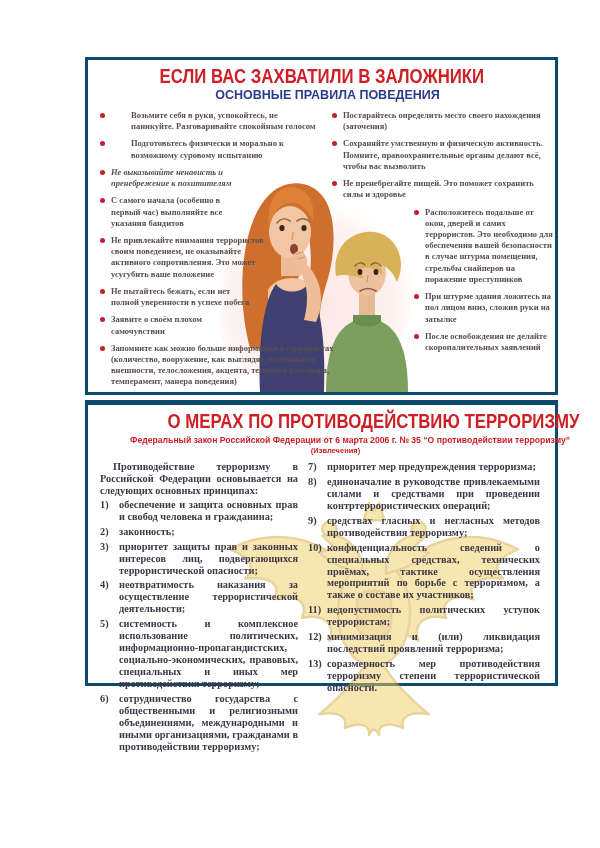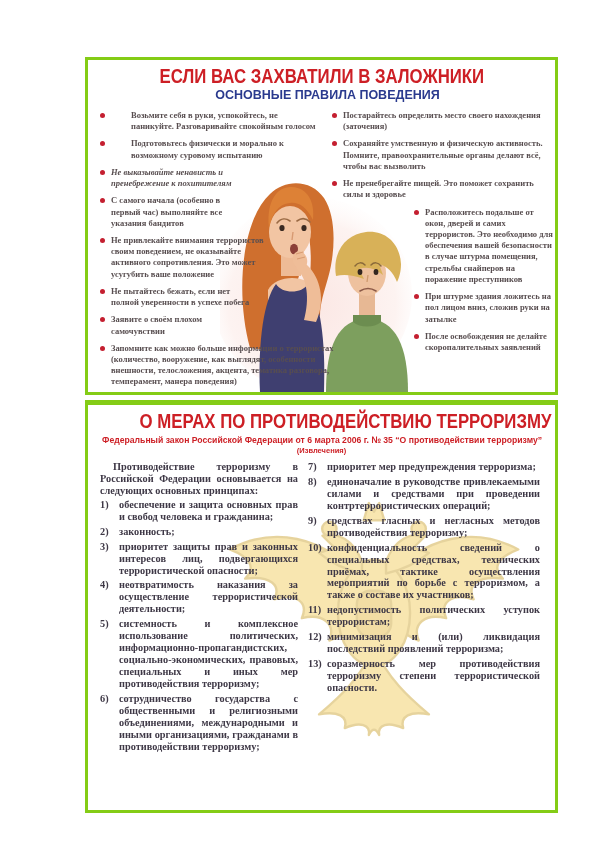--- a/index.html
+++ b/index.html
@@ -5,24 +5,24 @@
   html,body{margin:0;padding:0;}
   body{
     width:600px;height:848px;background:#ffffff;
     font-family:"Liberation Serif", serif;
     -webkit-font-smoothing:antialiased;
   }
   .page{position:relative;width:600px;height:848px;background:#ffffff;overflow:hidden;}
 
   .panel{
     position:absolute;box-sizing:border-box;background:#ffffff;
-    border:3px solid #84cc16;
+    border:3px solid #0c4a6e;
   }
   #panel1{left:85px;top:57px;width:473px;height:338px;}
-  #panel2{left:85px;top:400px;width:473px;height:413px;border-top-width:5px;}
+  #panel2{left:85px;top:400px;width:473px;height:286px;border-top-width:5px;padding-left:28px;}
 
   
   .p-title{
     margin-top:5px;text-align:center;color:#cd1f25;
     font-family:"Liberation Sans", sans-serif;font-weight:bold;
     font-size:21px;line-height:1.05;white-space:nowrap;
   }
   .condense{display:inline-block;transform:scaleX(0.8);transform-origin:center;white-space:nowrap;}
   .condense95{display:inline-block;transform:scaleX(0.94);transform-origin:center;white-space:nowrap;}
   .p1-subtitle{

